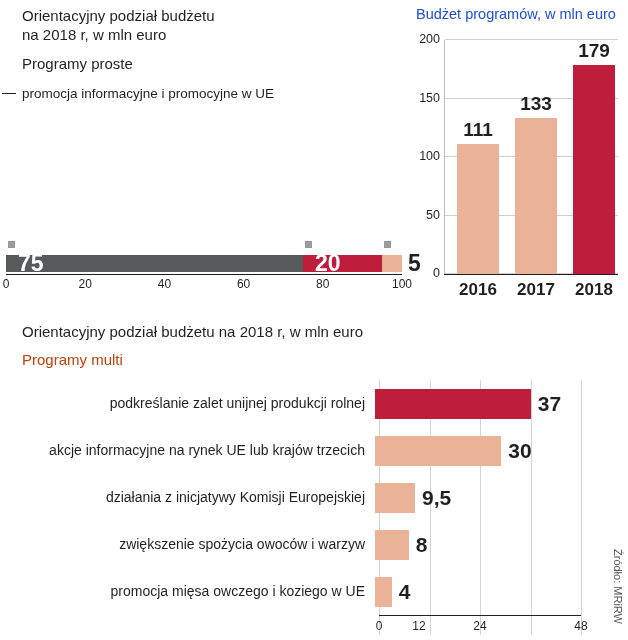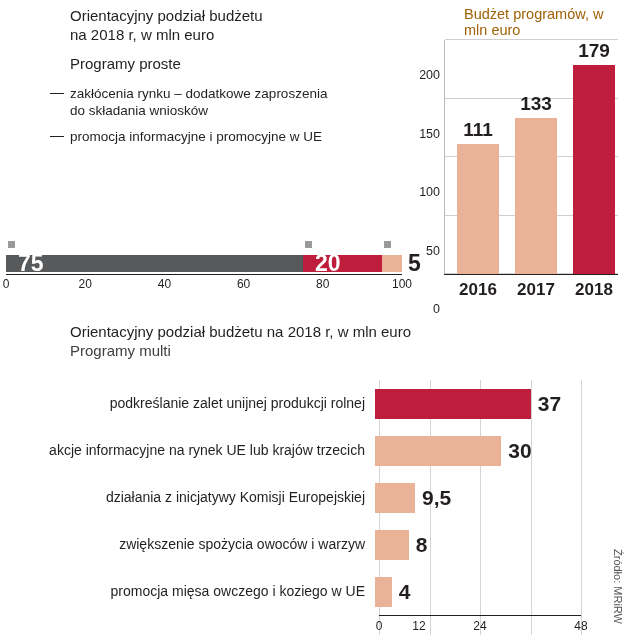--- a/index.html
+++ b/index.html
@@ -7,21 +7,21 @@
   body {
     width: 628px;
     height: 640px;
     background: #ffffff;
     font-family: "Liberation Sans", sans-serif;
     color: #1a1a1a;
     position: relative;
     overflow: hidden;
   }
 
-  .panel { position: absolute; padding-left: 48px; }
+  .panel { position: absolute; }
 
   
   #top-left { left: 0; top: 0; width: 410px; height: 310px; }
 
   .title-main {
     font-size: 15px;
     line-height: 19px;
     color: #231f20;
     padding-left: 22px;
     padding-top: 6px;
@@ -105,21 +105,21 @@
   .axis-ticks span {
     position: absolute;
     top: 2px;
     transform: translateX(-50%);
   }
 
   
   #top-right { left: 408px; top: 0; width: 220px; height: 310px; }
   .tr-title {
     font-size: 14.5px;
-    color: #a16207;
+    color: #1d4ed8;
     padding-top: 6px;
     padding-left: 8px;
   }
   #col-plot {
     position: absolute;
     left: 36px;
     top: 40px;
     width: 174px;
     height: 234px;
     border-left: 1px solid #bbbbbb;
@@ -132,21 +132,20 @@
     background: #cfcfcf;
   }
   .ytick {
     position: absolute;
     right: 100%;
     transform: translateY(-50%);
     padding-right: 5px;
     font-size: 12.5px;
     color: #231f20;
     white-space: nowrap;
-    margin-top: 36px;
   }
   .column {
     position: absolute;
     bottom: 0;
   }
   .col-val {
     position: absolute;
     bottom: 100%;
     left: 50%;
     transform: translateX(-50%);
@@ -180,22 +179,23 @@
   #bottom { left: 0; top: 322px; width: 628px; height: 318px; }
   .b-title {
     font-size: 15px;
     line-height: 19px;
     color: #231f20;
     padding-left: 22px;
   }
   .b-sub {
     font-size: 15px;
     line-height: 19px;
-    color: #404040;
+    color: #c2410c;
     padding-left: 22px;
+    margin-top: 9px;
   }
 
   #hbar-area {
     position: absolute;
     left: 0;
     top: 58px;
     width: 556px;
   }
   .hrow {
     position: relative;
@@ -278,22 +278,20 @@
 <div class="panel" id="top-left">
   <div class="title-main">
     <div>Orientacyjny podział budżetu</div>
     <div>na 2018 r, w mln euro</div>
   </div>
   <div class="title-sub">Programy proste</div>
 
   <div class="callouts">
     <div class="callout">
       <span class="callout-rule"></span>
-      <span class="callout-text" style="white-space:pre-line">zakłócenia rynku – dodatkowe zaproszenia
-do składania wniosków</span>
     </div>
     <div class="callout">
       <span class="callout-rule"></span>
       <span class="callout-text" style="white-space:pre-line">promocja informacyjne i promocyjne w UE</span>
     </div>
   </div>
 
   <div id="stacked-wrap">
     <div id="stacked-bar">
         <div class="seg" style="width: 75%; background: rgb(88, 89, 91);">

